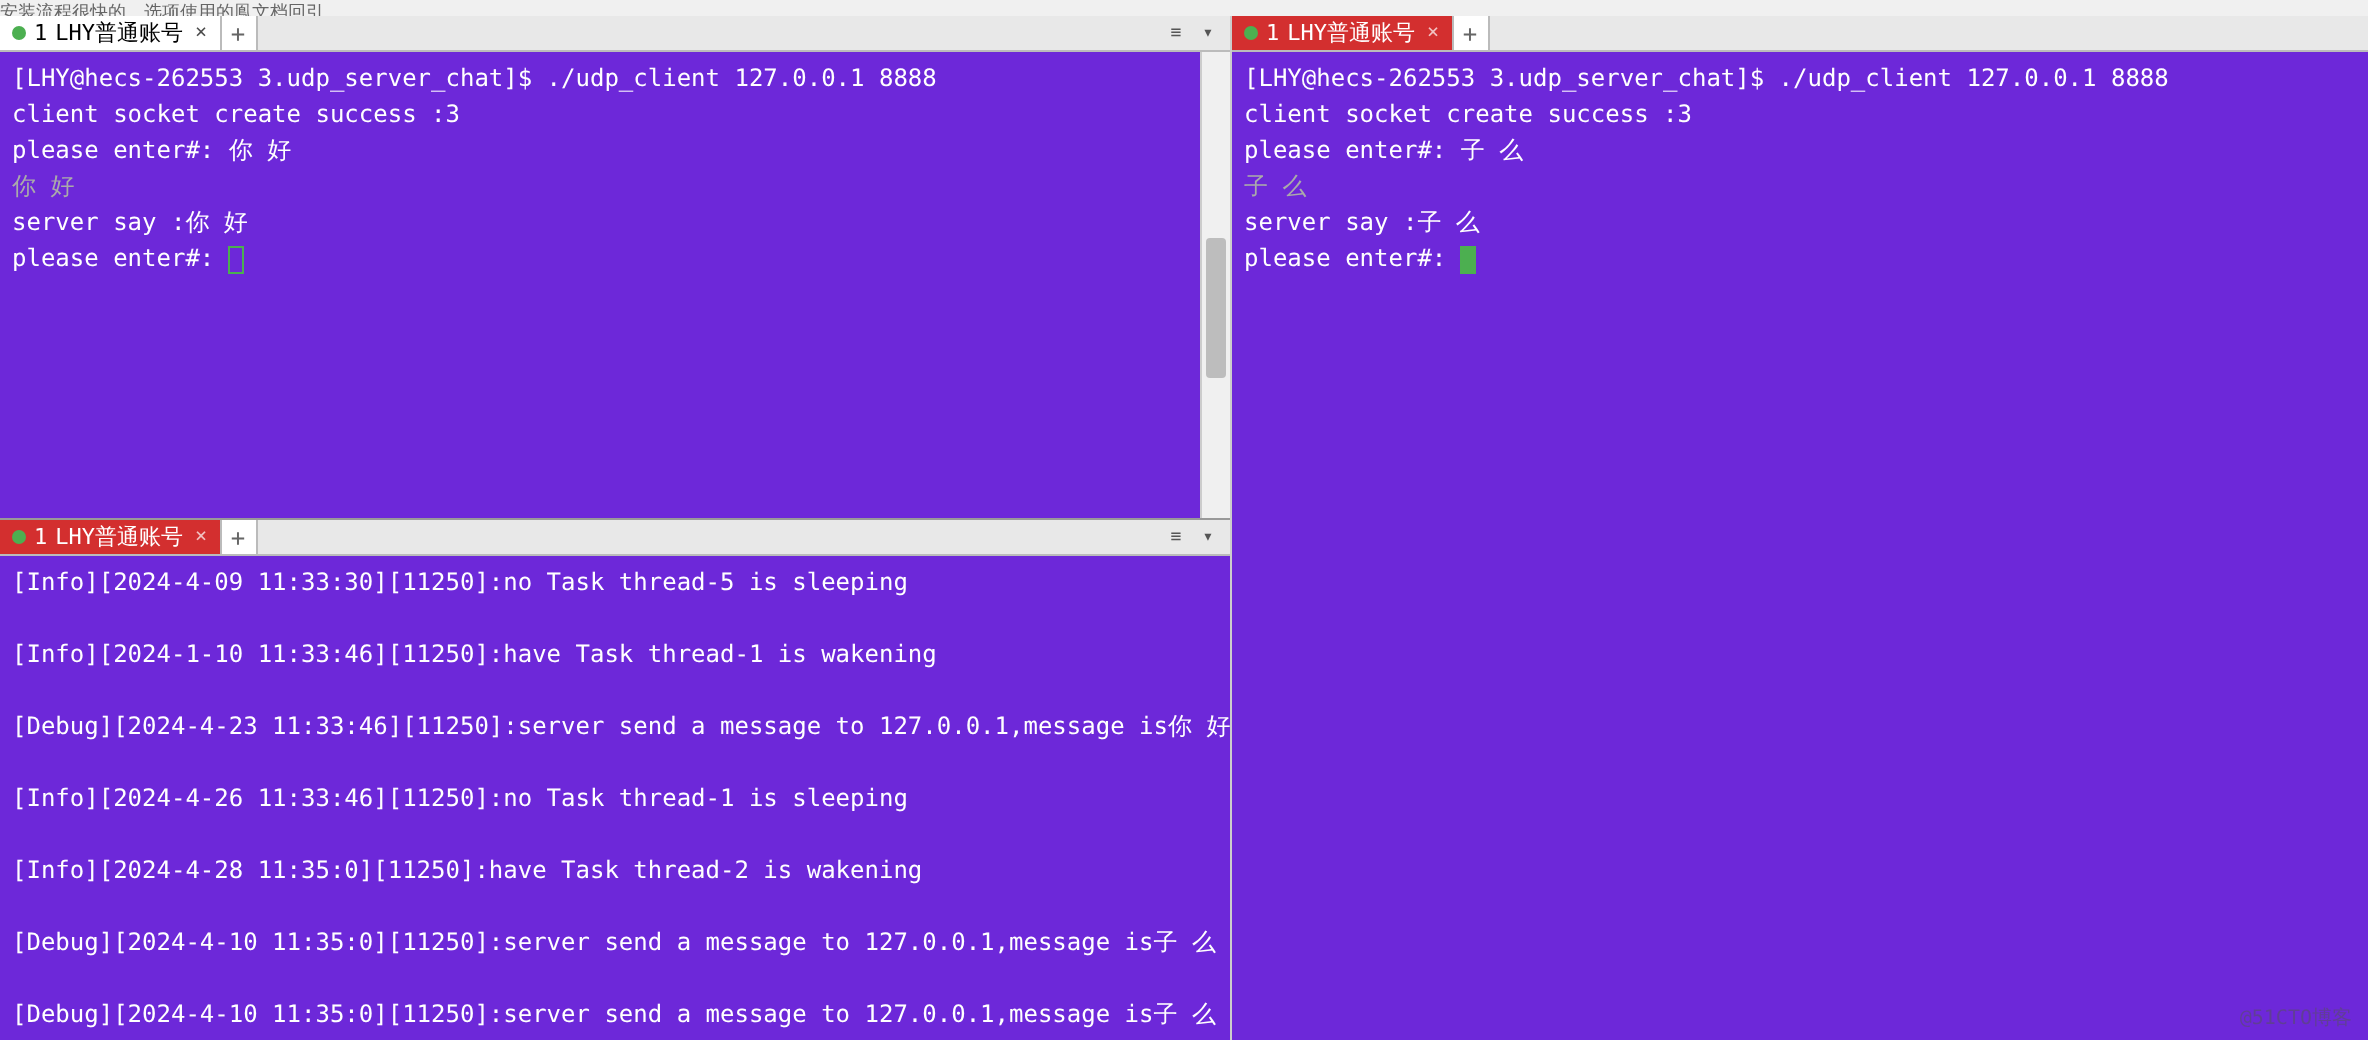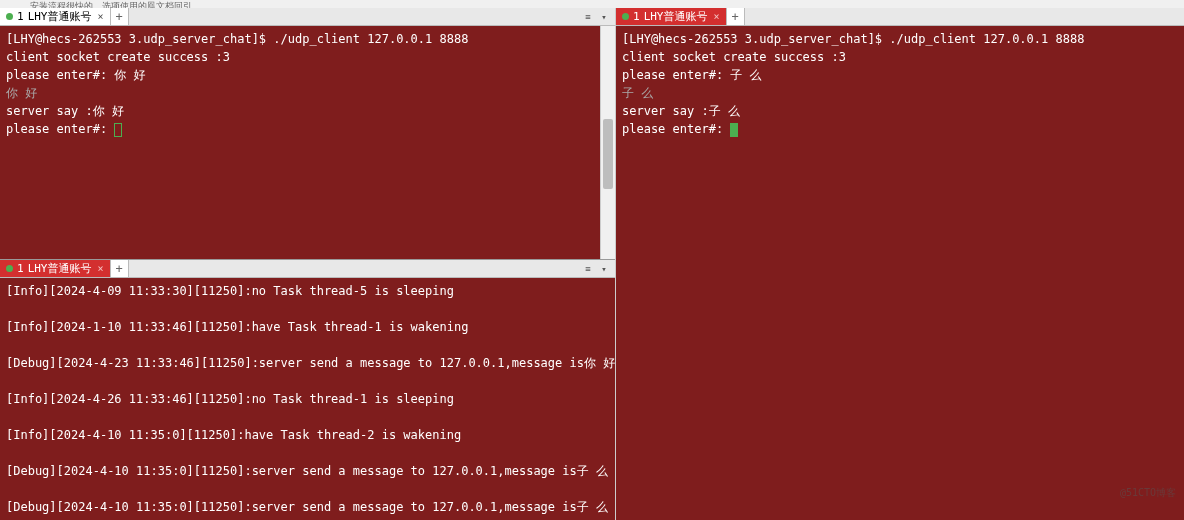--- a/index.html
+++ b/index.html
@@ -13,21 +13,20 @@
       position: relative;
     }
     .top-hint {
       position: absolute;
       top: 0;
       left: 0;
       height: 8px;
       width: 100%;
       font-size: 9px;
       color: #666;
-      padding-left: 30px;
       white-space: nowrap;
       overflow: hidden;
     }
     .layout {
       position: absolute;
       top: 8px;
       left: 0;
       width: 1184px;
       height: 512px;
       display: flex;
@@ -100,21 +99,21 @@
       gap: 2px;
       padding-right: 4px;
     }
     .tabbar-btn {
       width: 14px; height: 14px;
       display: flex; align-items: center; justify-content: center;
       font-size: 9px; color: #555; cursor: pointer;
     }
     .term {
       flex: 1;
-      background: #7f1d1d;
+      background: #6d28d9;
       color: #fff;
       font-family: "Consolas", "Monaco", monospace;
       font-size: 12px;
       line-height: 18px;
       padding: 4px 6px;
       white-space: pre;
       overflow: hidden;
       position: relative;
     }
     .scrollbar {
@@ -138,21 +137,21 @@
     }
     .cursor-outline {
       display: inline-block;
       width: 8px; height: 14px;
       border: 1px solid #4caf50;
       vertical-align: middle;
     }
     .dim { color: #aaa; }
     .watermark {
       position: absolute;
-      right: 8px; bottom: 20px;
+      right: 8px; bottom: 4px;
       font-size: 10px;
       color: #555;
       opacity: 0.5;
     }
   </style>
 </head>
 <body>
 
 <div class="top-hint">安装流程很快的，选项使用的鳯文档回引。</div>
 
@@ -199,21 +198,21 @@
         </div>
       </div>
       <div class="term"><span>[Info][2024-4-09 11:33:30][11250]:no Task thread-5 is sleeping</span>
 <span></span>
 <span>[Info][2024-1-10 11:33:46][11250]:have Task thread-1 is wakening</span>
 <span></span>
 <span>[Debug][2024-4-23 11:33:46][11250]:server send a message to 127.0.0.1,message is你 好</span>
 <span></span>
 <span>[Info][2024-4-26 11:33:46][11250]:no Task thread-1 is sleeping</span>
 <span></span>
-<span>[Info][2024-4-10 11:35:0][11250]:have Task thread-2 is wakening</span>
+<span>[Info][2024-4-28 11:35:0][11250]:have Task thread-2 is wakening</span>
 <span></span>
 <span>[Debug][2024-4-10 11:35:0][11250]:server send a message to 127.0.0.1,message is子 么</span>
 <span></span>
 <span>[Debug][2024-4-10 11:35:0][11250]:server send a message to 127.0.0.1,message is子 么</span>
 <span></span></div>
     </div>
 
   </div>
 
   <div class="right-col">

